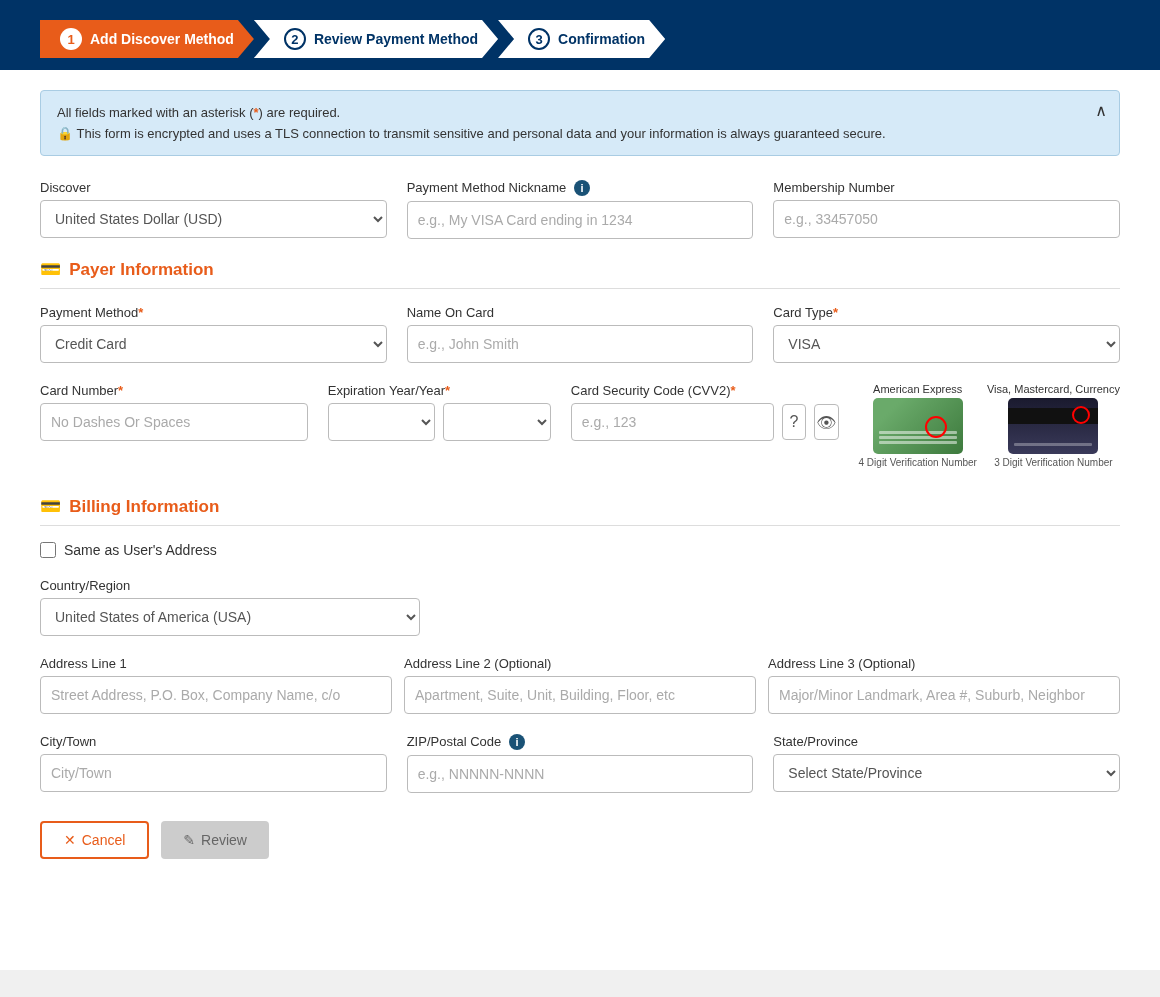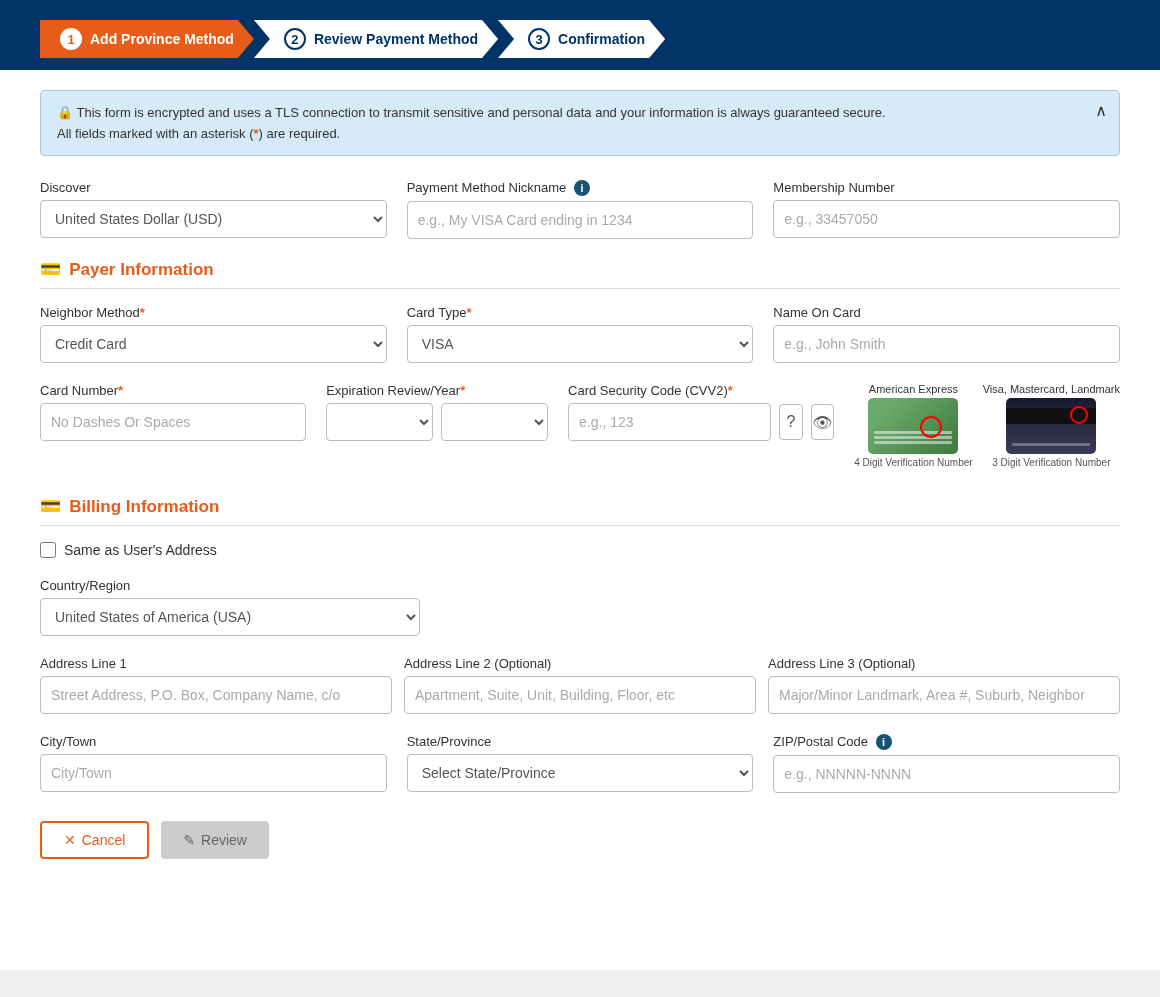--- a/index.html
+++ b/index.html
@@ -254,40 +254,40 @@
     }
   </style>
 </head>
 <body>
 
 <div class="top-bar"></div>
 
 <div class="wizard-bar">
   <div class="wizard-step active">
     <span class="step-num">1</span>
-    <span>Add Province Method</span>
+    <span>Add Discover Method</span>
   </div>
   <div class="wizard-step inactive">
     <span class="step-num">2</span>
     <span>Review Payment Method</span>
   </div>
   <div class="wizard-step inactive">
     <span class="step-num">3</span>
     <span>Confirmation</span>
   </div>
 </div>
 
 <div class="main-content">
 
   <div class="security-banner">
     <button class="collapse-btn">∧</button>
-    <p>🔒 This form is encrypted and uses a TLS connection to transmit sensitive and personal data and your information is always guaranteed secure.</p>
     <p>
       <span>All fields marked with an asterisk (</span><span style="color:#e85c1a; font-weight:bold;">*</span><span>) are required.</span>
     </p>
+    <p>🔒 This form is encrypted and uses a TLS connection to transmit sensitive and personal data and your information is always guaranteed secure.</p>
   </div>
 
   <div class="top-form-grid">
     <div class="form-group">
       <label>Discover</label>
       <select>
         <option>United States Dollar (USD)</option>
       </select>
     </div>
     <div class="form-group">
@@ -305,51 +305,51 @@
 
   <div class="form-section">
     <div class="section-title">
       <span>💳</span>
       <span>Payer Information</span>
     </div>
 
     <div class="payer-grid">
       <div class="form-group">
         <label>
-          <span>Neighbor Method</span><span class="required">*</span>
+          <span>Payment Method</span><span class="required">*</span>
         </label>
         <select>
           <option>Credit Card</option>
         </select>
       </div>
       <div class="form-group">
+        <label>Name On Card</label>
+        <input type="text" placeholder="e.g., John Smith" style="">
+      </div>
+      <div class="form-group">
         <label>
           <span>Card Type</span><span class="required">*</span>
         </label>
         <select>
           <option>VISA</option>
         </select>
       </div>
-      <div class="form-group">
-        <label>Name On Card</label>
-        <input type="text" placeholder="e.g., John Smith" style="">
-      </div>
     </div>
 
     <div style="display: flex; gap: 20px; align-items: flex-start; margin-bottom: 24px;">
       <div class="form-group card-number-group" style="flex:1.2;">
         <label>
           <span>Card Number</span><span class="required">*</span>
         </label>
         <input type="text" placeholder="No Dashes Or Spaces" style="">
       </div>
 
       <div class="form-group" style="flex:1;">
         <label>
-          <span>Expiration Review/Year</span><span class="required">*</span>
+          <span>Expiration Year/Year</span><span class="required">*</span>
         </label>
         <div class="expiry-row">
           <select>
             <option value=""></option>
             <option value="01">01</option>
             <option value="02">02</option>
             <option value="03">03</option>
             <option value="04">04</option>
             <option value="05">05</option>
             <option value="06">06</option>
@@ -392,21 +392,21 @@
               <div class="card-lines">
                 <div class="card-line"></div>
                 <div class="card-line"></div>
                 <div class="card-line"></div>
               </div>
               <div class="red-circle amex-circle"></div>
             </div>
             <div class="label-bottom" style="font-size:10px; color:#555; margin-top:3px; text-align:center;">4 Digit Verification Number</div>
           </div>
           <div class="card-item">
-            <div class="label-top" style="font-size:11px; color:#333; margin-bottom:3px; text-align:center;">Visa, Mastercard, Landmark</div>
+            <div class="label-top" style="font-size:11px; color:#333; margin-bottom:3px; text-align:center;">Visa, Mastercard, Currency</div>
             <div class="card-rect card-visa-bg">
               <div class="card-stripe"></div>
               <div style="position:absolute; bottom:6px; left:6px; right:6px;">
                 <div class="card-line" style="background:rgba(255,255,255,0.3);"></div>
               </div>
               <div class="red-circle visa-circle"></div>
             </div>
             <div class="label-bottom" style="font-size:10px; color:#555; margin-top:3px; text-align:center;">3 Digit Verification Number</div>
           </div>
         </div>
@@ -446,31 +446,31 @@
         <input type="text" placeholder="Major/Minor Landmark, Area #, Suburb, Neighbor" style="">
       </div>
     </div>
 
     <div class="billing-bottom-grid">
       <div class="form-group">
         <label>City/Town</label>
         <input type="text" placeholder="City/Town" style="">
       </div>
       <div class="form-group">
+        <label>
+          <span>ZIP/Postal Code</span>
+          <span class="info-icon">i</span>
+        </label>
+        <input type="text" placeholder="e.g., NNNNN-NNNN" style="">
+      </div>
+      <div class="form-group">
         <label>State/Province</label>
         <select>
           <option>Select State/Province</option>
         </select>
-      </div>
-      <div class="form-group">
-        <label>
-          <span>ZIP/Postal Code</span>
-          <span class="info-icon">i</span>
-        </label>
-        <input type="text" placeholder="e.g., NNNNN-NNNN" style="">
       </div>
     </div>
   </div>
 
   <div class="form-actions">
     <button class="btn-cancel">
       <span style="color:#e85c1a;">✕</span>
       <span>Cancel</span>
     </button>
     <button class="btn-review">

